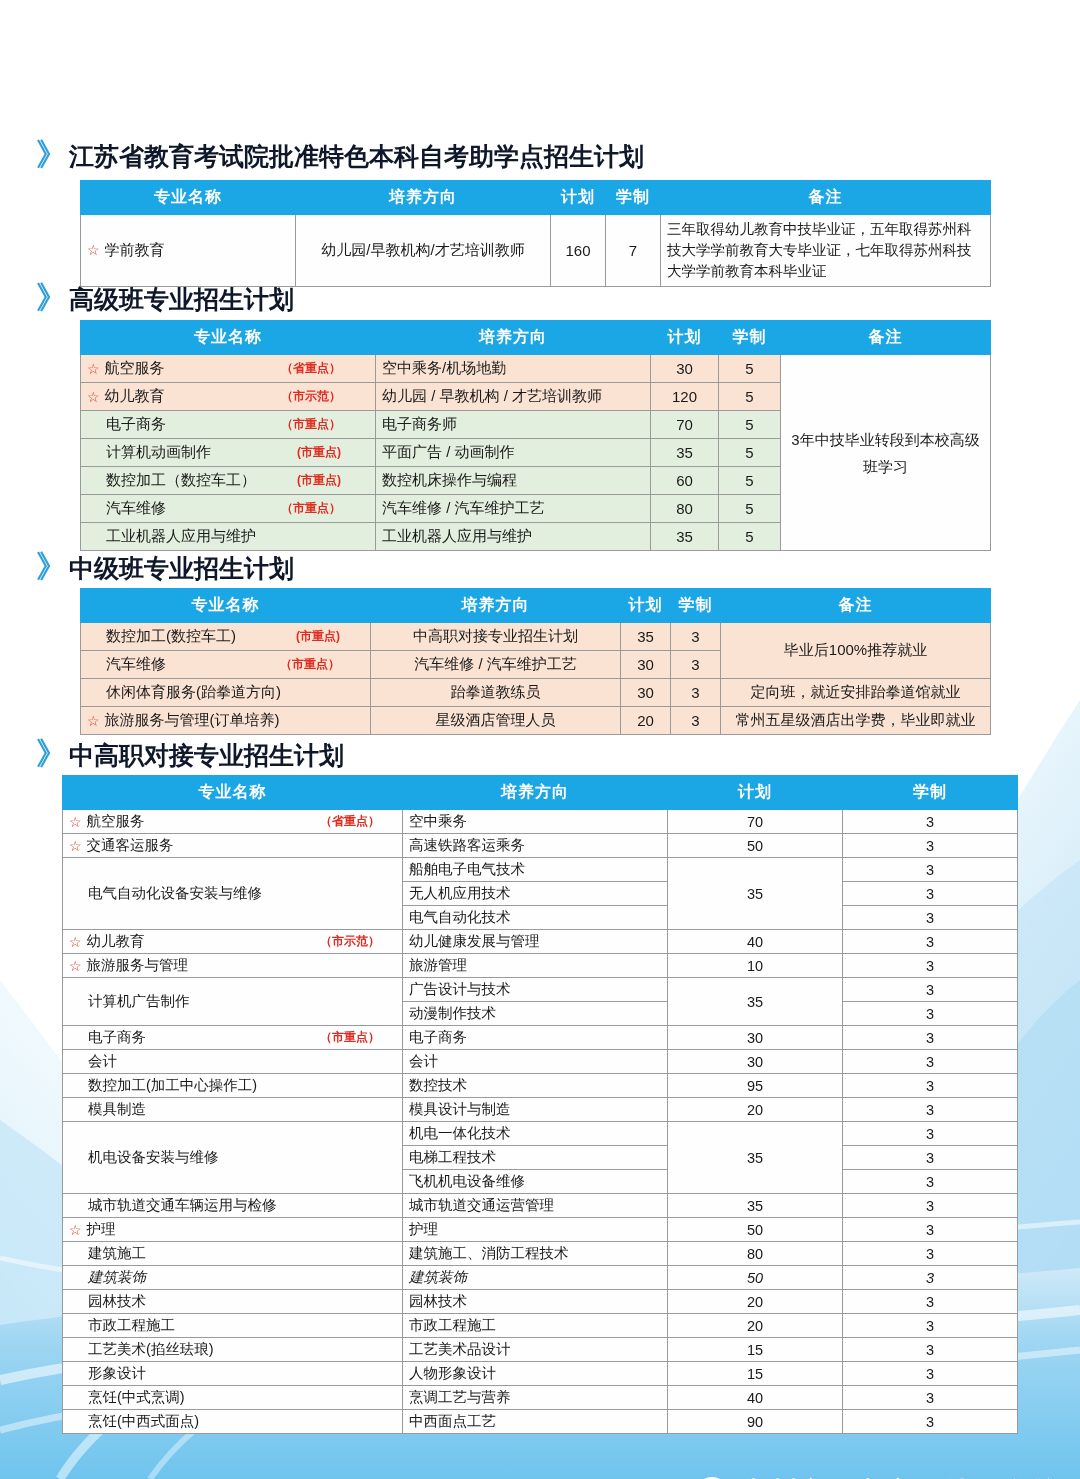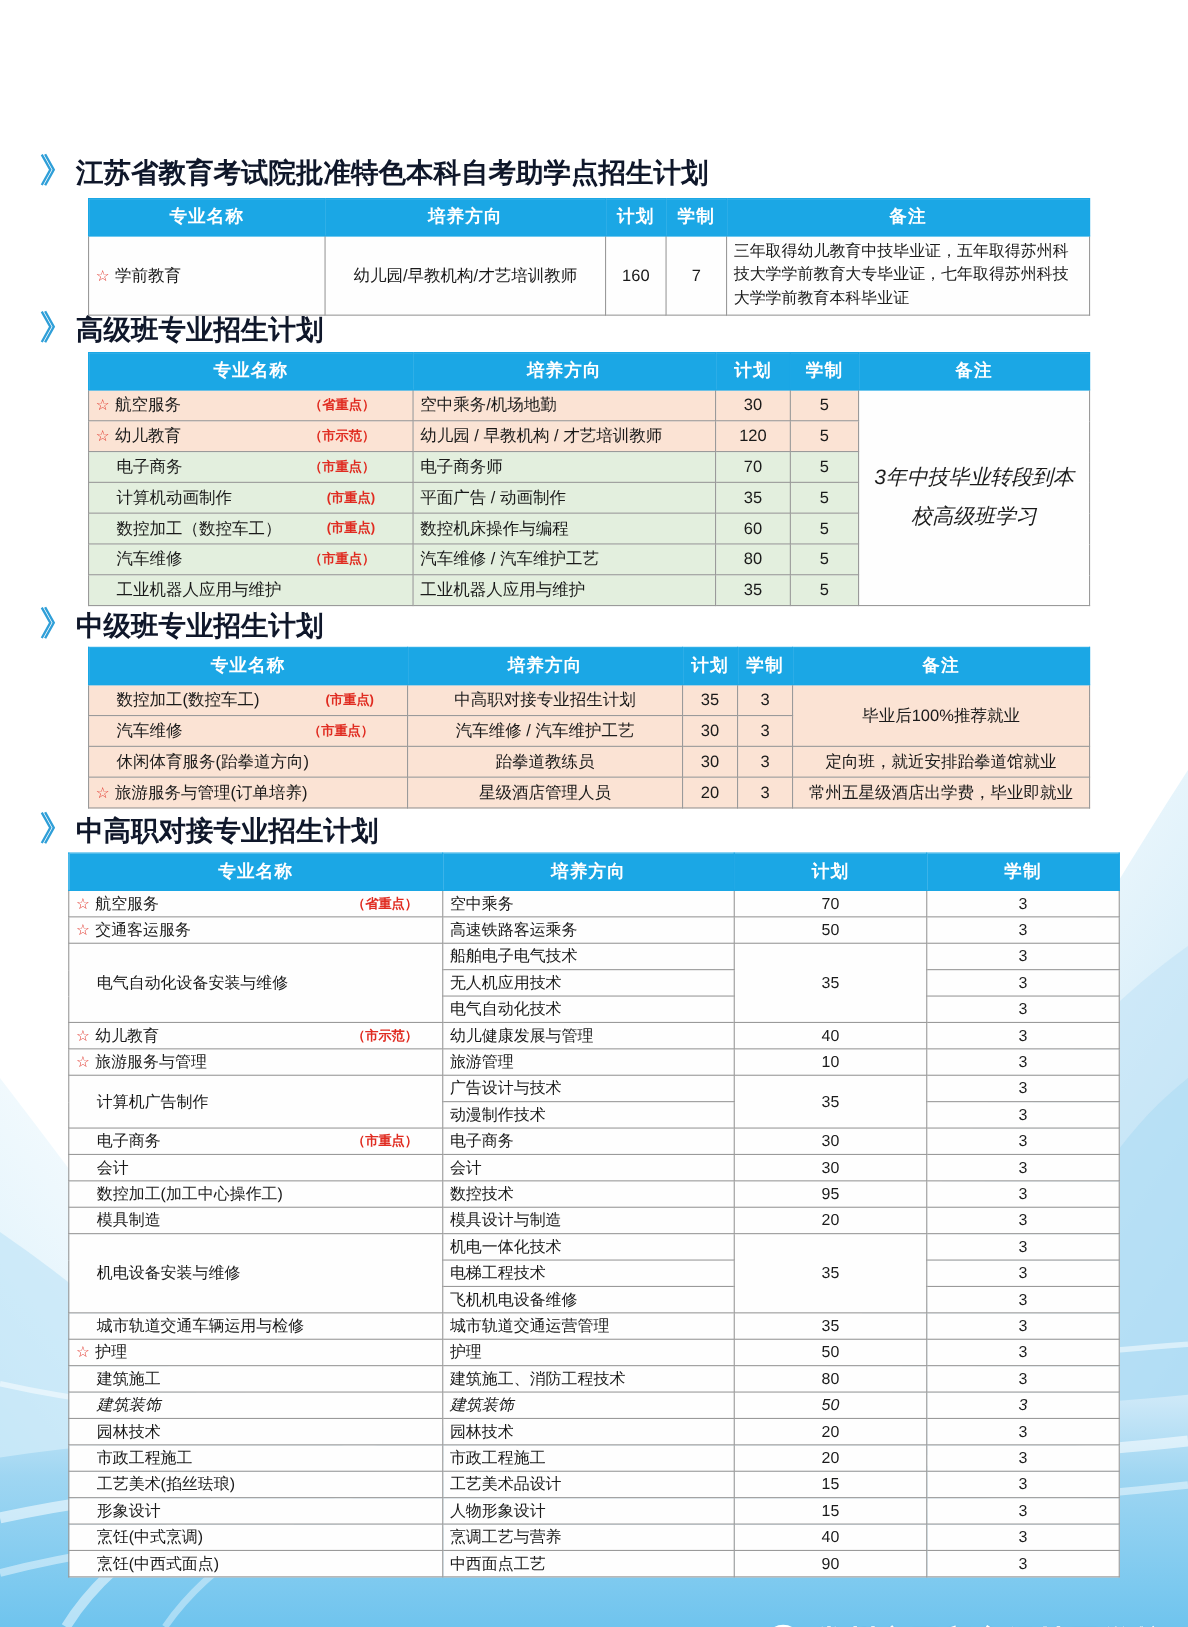--- a/index.html
+++ b/index.html
@@ -182,21 +182,21 @@
             <div class="nm">
               <span class="star">☆</span>
               <span class="lbl">航空服务</span>
               <span class="sp"></span>
               <span class="tag" style="margin-right: 28px;">（省重点）</span>
             </div>
           </td>
           <td class="peach">空中乘务/机场地勤</td>
           <td class="peach c">30</td>
           <td class="peach c">5</td>
-          <td class="white c" rowspan="7" style="line-height: 1.8; font-size: 19px; font-style: italic;">3年中技毕业转段到本校高级班学习</td>
+          <td class="white c" rowspan="7" style="line-height: 1.8; font-size: 15px;">3年中技毕业转段到本校高级班学习</td>
         </tr>
         <tr style="height: 27px;">
           <td class="peach">
             <div class="nm">
               <span class="star">☆</span>
               <span class="lbl">幼儿教育</span>
               <span class="sp"></span>
               <span class="tag" style="margin-right: 28px;">（市示范）</span>
             </div>
           </td>

